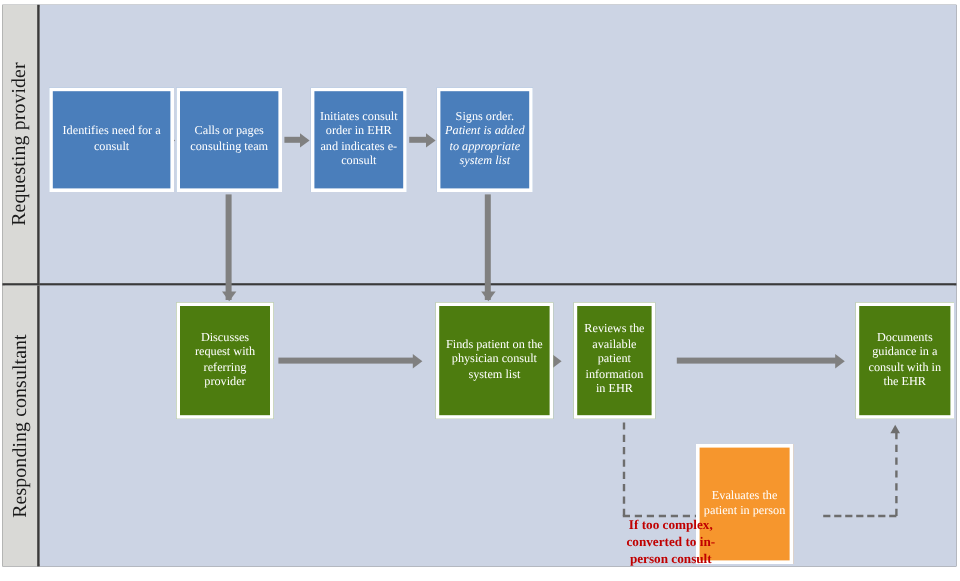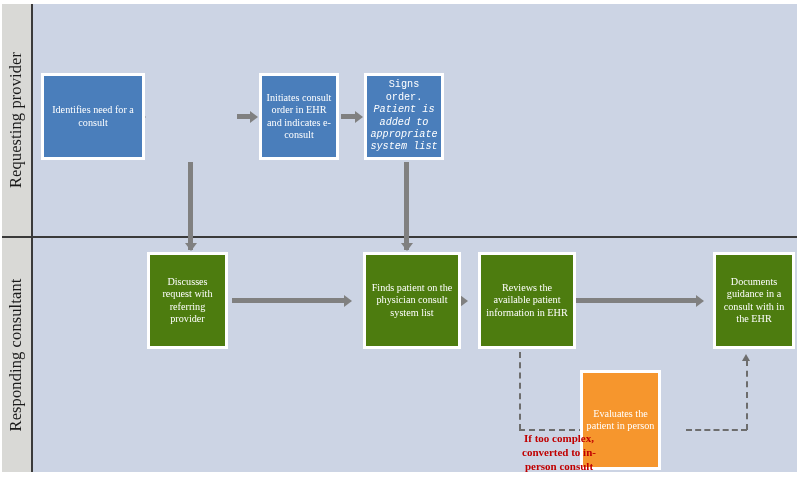--- a/index.html
+++ b/index.html
@@ -163,26 +163,29 @@
     <span class="lane-label">Requesting provider</span>
   </div>
   <div class="lane-label-col bottom">
     <span class="lane-label">Responding consultant</span>
   </div>
 
   <div class="node blue" style="left:41px; top:73px; width:104px; height:87px;">
     <span class="txt">Identifies need for a consult</span>
   </div>
 
+  <div class="node blue" style="left:147px; top:73px; width:88px; height:87px;">
+    <span class="txt">Calls or pages consulting team</span>
+  </div>
 
   <div class="node blue" style="left:259px; top:73px; width:80px; height:87px;">
     <span class="txt">Initiates consult order in EHR and indicates e-consult</span>
   </div>
 
-  <div class="node blue" style="left:364px; top:73px; width:80px; height:87px;font-family:Liberation Mono, monospace;">
+  <div class="node blue" style="left:364px; top:73px; width:80px; height:87px;">
     <span class="txt">
       <span>Signs order.</span>
       <span class="ital">Patient is added to appropriate system list</span>
     </span>
   </div>
 
   <div class="arrow-h" style="left:123px; top:114px; width:16px;"></div>
   <div class="head right" style="left:138px; top:110.5px;"></div>
 
   <div class="arrow-h" style="left:237px; top:114px; width:14px;"></div>
@@ -198,21 +201,21 @@
   <div class="head down" style="left:400.5px; top:243px;"></div>
 
   <div class="node green" style="left:147px; top:252px; width:81px; height:97px;">
     <span class="txt">Discusses request with referring provider</span>
   </div>
 
   <div class="node green" style="left:363px; top:252px; width:98px; height:97px;">
     <span class="txt">Finds patient on the physician consult system list</span>
   </div>
 
-  <div class="node green" style="left:478px; top:252px; width:98px; height:97px;">
+  <div class="node green" style="left:478px; top:252px; width:68px; height:97px;">
     <span class="txt">Reviews the available patient information in EHR</span>
   </div>
 
   <div class="node green" style="left:713px; top:252px; width:82px; height:97px;">
     <span class="txt">Documents guidance in a consult with in the EHR</span>
   </div>
 
   <div class="node orange" style="left:580px; top:370px; width:81px; height:100px;">
     <span class="txt">Evaluates the patient in person</span>
   </div>

